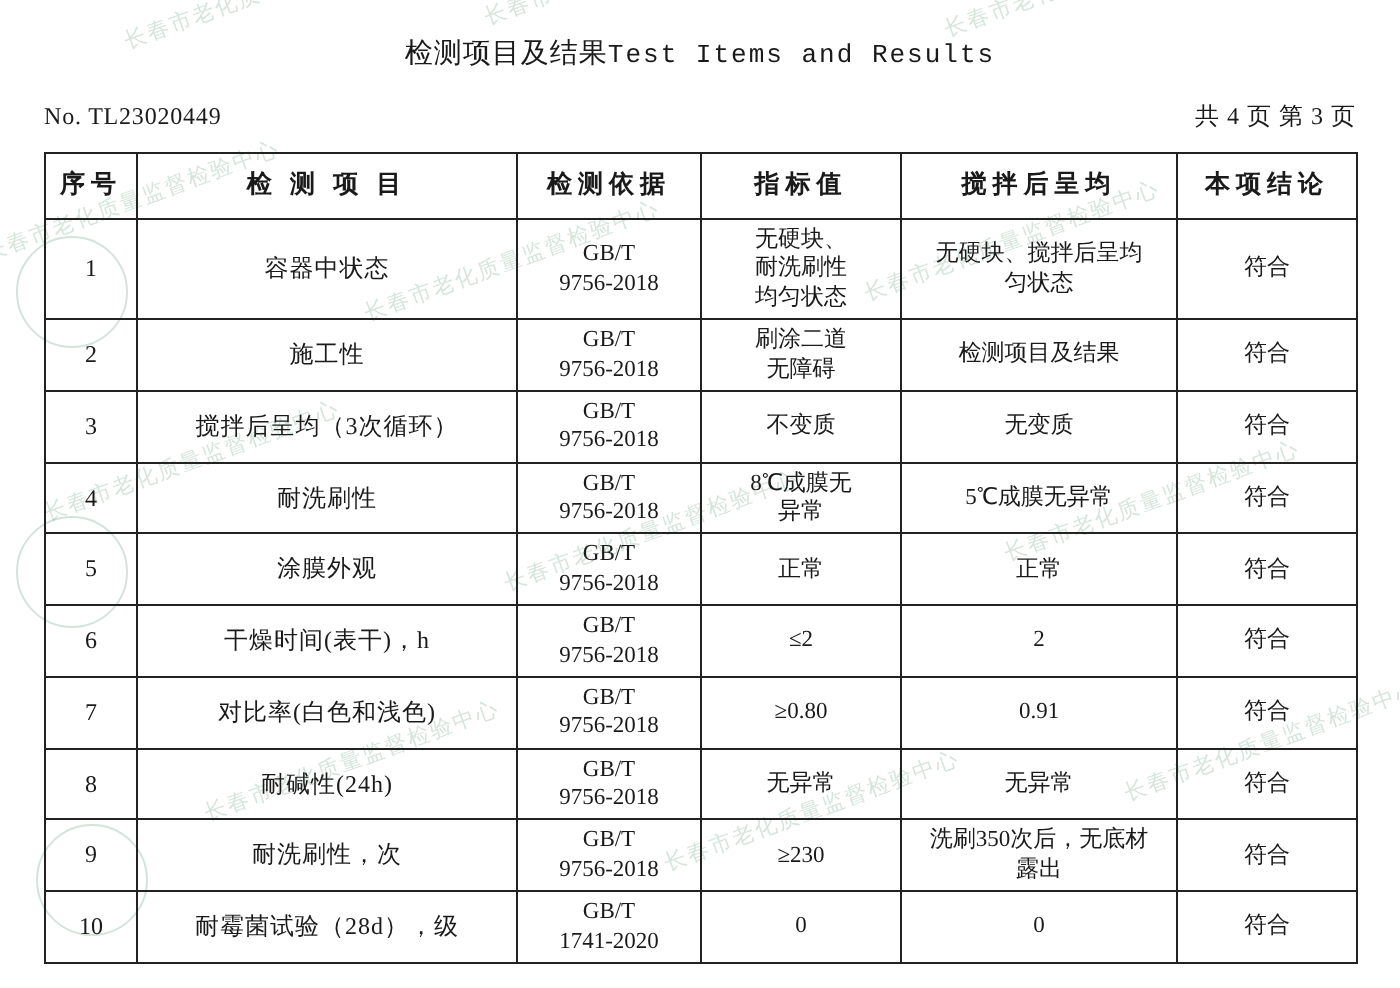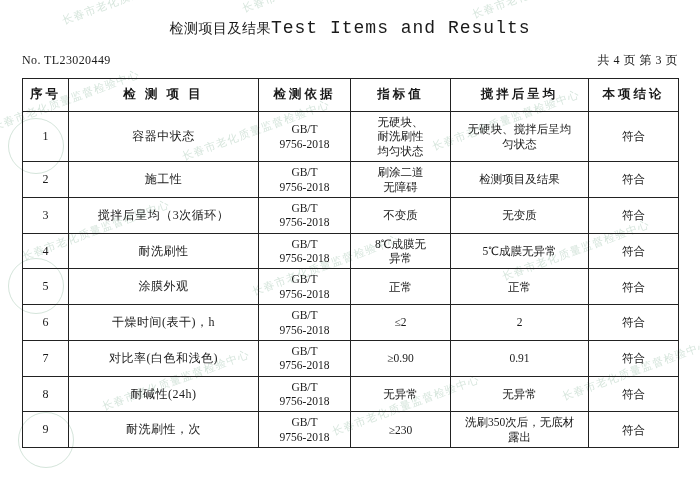--- a/index.html
+++ b/index.html
@@ -52,21 +52,21 @@
     text-align: center;
     font-size: 14px;
     padding-top: 18px;
     letter-spacing: 0.5px;
     position: relative;
     z-index: 10;
   }
   .doc-title .en {
     font-family: "Liberation Mono", monospace;
     letter-spacing: 1px;
-    font-size: 18px;
+    font-size: 13px;
     text-align: center;
   }
 
   .meta-row {
     display: flex;
     justify-content: space-between;
     align-items: baseline;
     font-size: 12px;
     margin-top: 14px;
     position: relative;
@@ -276,21 +276,21 @@
         <td>符合</td>
       </tr>
       <tr>
         <td class="idx">7</td>
         <td class="item">对比率(白色和浅色)</td>
         <td>
             <span class="l mono">GB/T</span>
             <span class="l mono">9756-2018</span>
           </td>
         <td>
-            <span class="l">≥0.90</span>
+            <span class="l">≥0.80</span>
           </td>
         <td>
             <span class="l">0.91</span>
           </td>
         <td>符合</td>
       </tr>
       <tr>
         <td class="idx">8</td>
         <td class="item">耐碱性(24h)</td>
         <td>
@@ -314,16 +314,31 @@
           </td>
         <td>
             <span class="l">≥230</span>
           </td>
         <td>
             <span class="l">洗刷350次后，无底材</span>
             <span class="l">露出</span>
           </td>
         <td>符合</td>
       </tr>
+      <tr>
+        <td class="idx">10</td>
+        <td class="item">耐霉菌试验（28d），级</td>
+        <td>
+            <span class="l mono">GB/T</span>
+            <span class="l mono">1741-2020</span>
+          </td>
+        <td>
+            <span class="l">0</span>
+          </td>
+        <td>
+            <span class="l">0</span>
+          </td>
+        <td>符合</td>
+      </tr>
     </tbody>
   </table>
 
 </div>
 
 </body></html>

